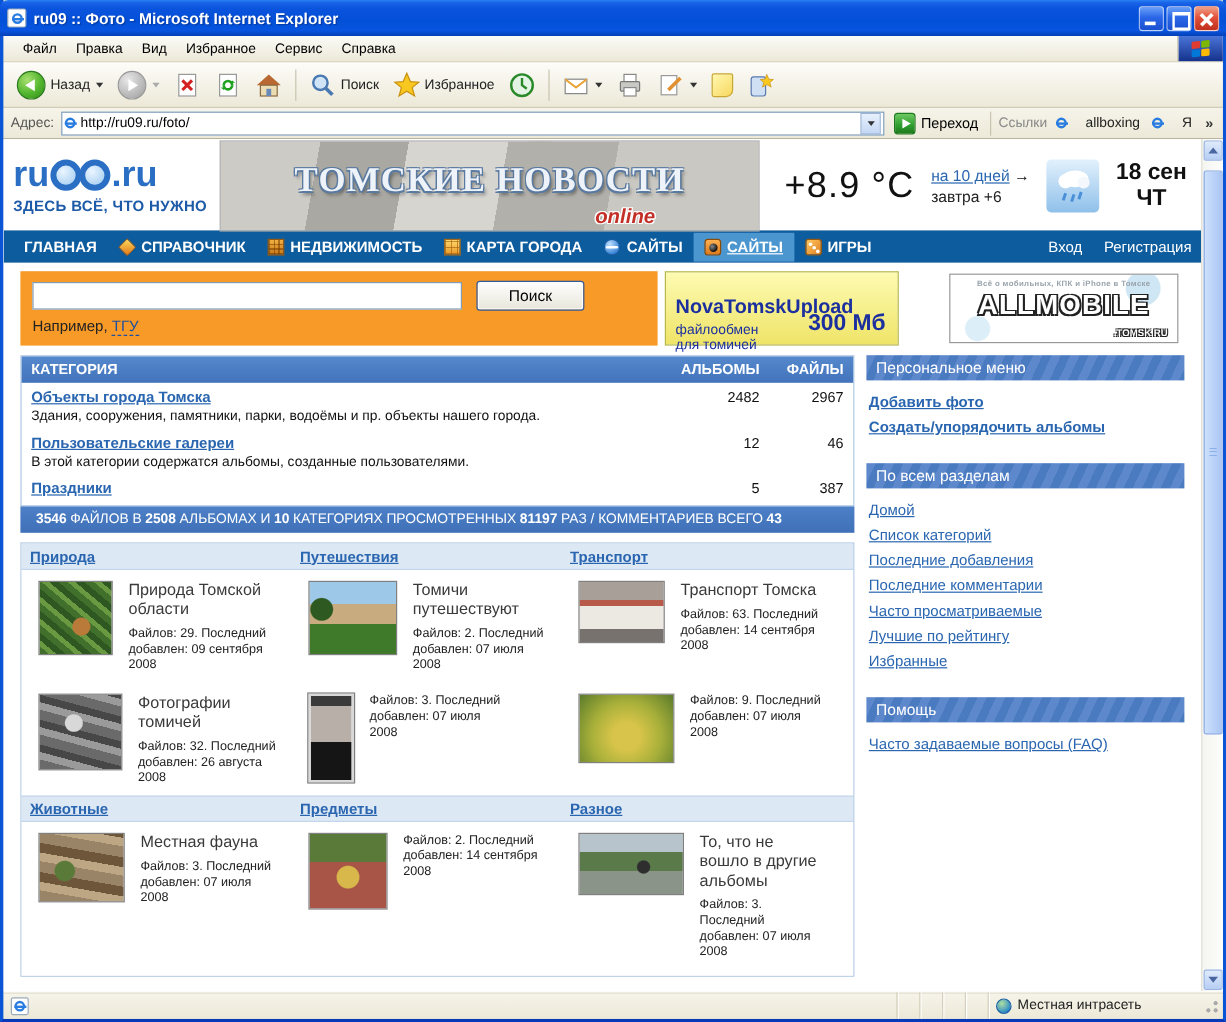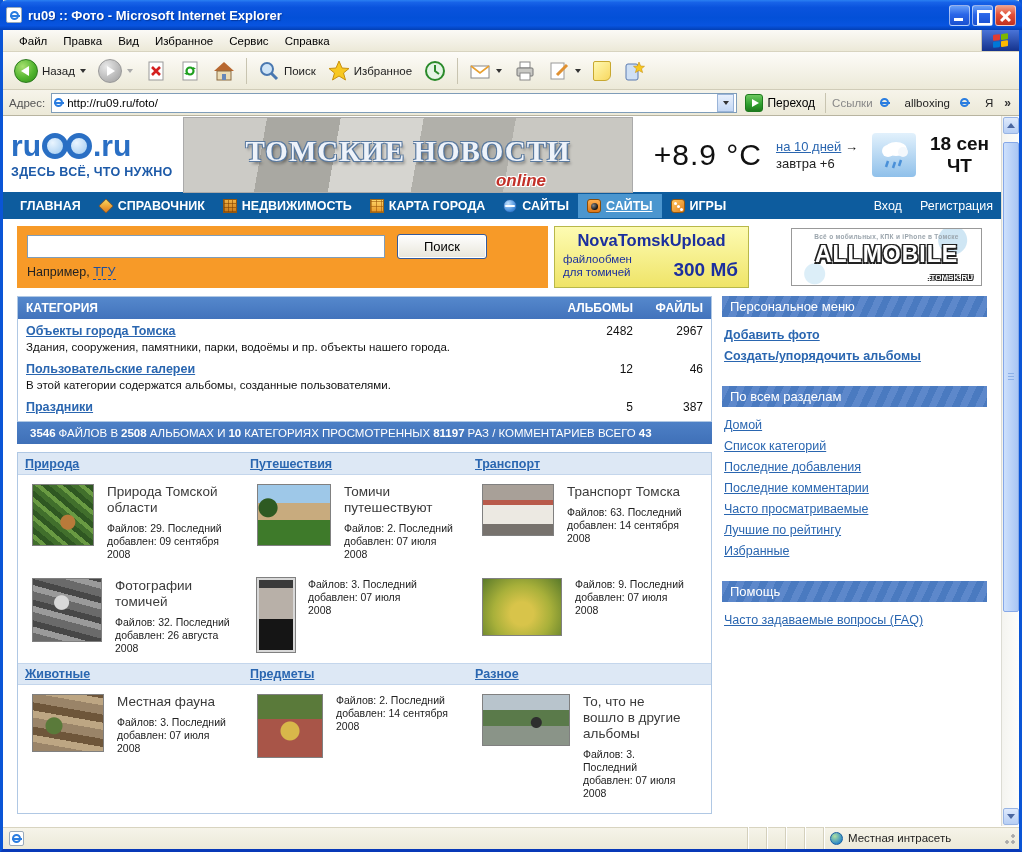--- a/index.html
+++ b/index.html
@@ -158,21 +158,21 @@
   .search-panel { width:531px; height:62px; background:#f79a28; padding:8px 10px 6px; }
   .search-row { display:flex; gap:12px; align-items:center; }
   .search-input { width:358px; height:23px; border:1px solid #7f9db9; font-size:13px; padding:0 4px; }
   .search-btn { width:90px; height:25px; font-size:13px; color:#000; background:linear-gradient(#fefefe,#e8e6da);
     border:1px solid #355a9a; border-radius:3px; box-shadow:inset 0 0 0 1px #fff; font-family:"Liberation Sans",sans-serif; }
   .search-hint { margin-top:6px; font-size:12.5px; color:#222; }
   .search-hint a { color:#1d50a0; text-decoration:none; border-bottom:1px dashed #1d50a0; }
 
   .ad-upload { width:195px; height:62px; margin-left:6px; border:1px solid #b8b84a; padding:4px 8px;
     background:linear-gradient(180deg,#fdfbb2,#efe468); color:#1b2f9e; position:relative; }
-  .ad-upload-title { text-align:center; font-size:16.5px; font-weight:bold; }
+  .ad-upload-title { font-size:16.5px; font-weight:bold;margin-top:16px; }
   .ad-upload-l1 { font-size:11.5px; line-height:13px; margin-top:3px; }
   .ad-upload-size { position:absolute; right:10px; bottom:6px; font-size:19px; font-weight:bold; }
 
   .ad-mobile { width:191px; height:58px; margin-left:42px; margin-top:2px; border:1px solid #999; background:#fff;
     position:relative; overflow:hidden; text-align:center; padding-top:4px;
     background-image:radial-gradient(circle at 85% 20%,#cfe6f4 0 14px,transparent 15px),
                      radial-gradient(circle at 12% 80%,#dceef8 0 10px,transparent 11px); }
   .ad-mobile-tag { font-size:6.5px; color:#9aa4ac; font-weight:bold; letter-spacing:.3px; }
   .ad-mobile-title { font-size:23px; font-weight:bold; letter-spacing:1px; color:#fff; margin-top:1px;
     text-shadow:-1.5px -1.5px 0 #222, 1.5px -1.5px 0 #222, -1.5px 1.5px 0 #222, 1.5px 1.5px 0 #222; }

